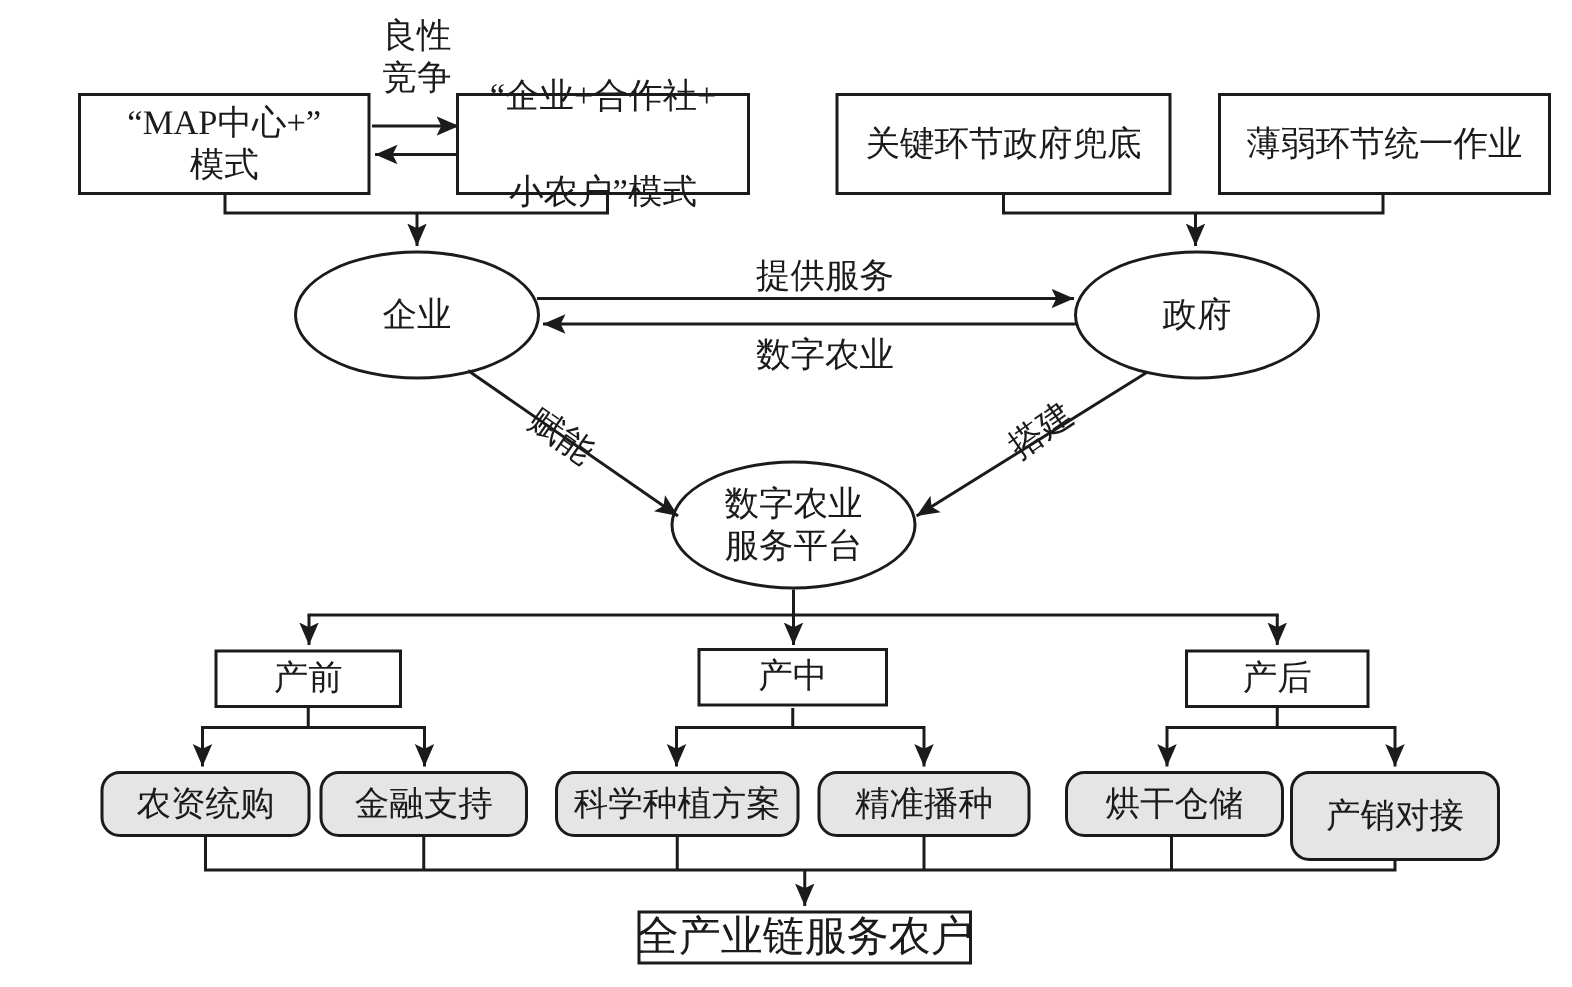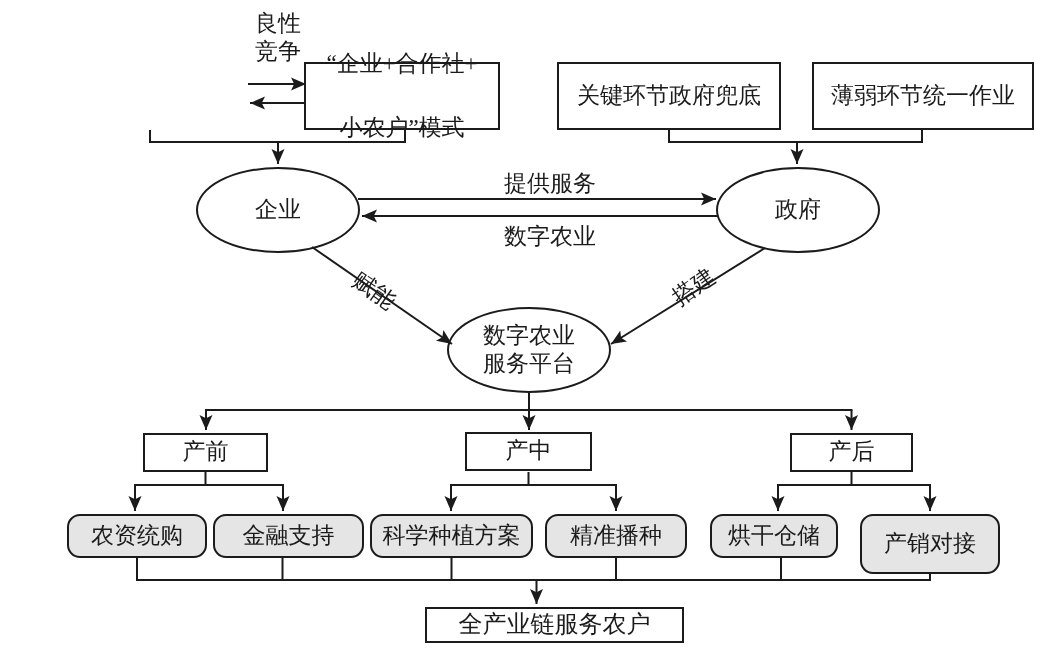--- a/index.html
+++ b/index.html
@@ -71,20 +71,24 @@
 
       <path d="M851.5,472 V486 M777,485 H931"></path>
       <path d="M778,486 V511" marker-end="url(#ah)"></path>
       <path d="M930,486 V511" marker-end="url(#ah)"></path>
 
       <path d="M137,558 V581 M282.5,558 V581 M451.5,558 V581 M616,558 V581 M781,558 V581 M930,558 V581 M137,580 H930"></path>
       <path d="M536.5,580 V604" marker-end="url(#ah)"></path>
     </g>
   </svg>
 
+  <div class="node rect" style="left:52px;top:62px;width:195px;height:68px;">
+    <span>“MAP中心+”</span>
+    <span>模式</span>
+  </div>
   <div class="node rect" style="left:304px;top:62px;width:196px;height:68px;gap:36px;">
     <span>“企业+合作社+</span>
     <span>小农户”模式</span>
   </div>
 
   <div class="node rect" style="left:557px;top:62px;width:224px;height:68px;">
     <span>关键环节政府兜底</span>
   </div>
   <div class="node rect" style="left:812px;top:62px;width:222px;height:68px;">
     <span>薄弱环节统一作业</span>
@@ -116,33 +120,33 @@
   <div class="node rect" style="left:465px;top:432px;width:127px;height:39px;">
     <span>产中</span>
   </div>
   <div class="node rect" style="left:790px;top:433px;width:123px;height:39px;">
     <span>产后</span>
   </div>
 
   <div class="node rounded" style="left:67px;top:514px;width:140px;height:44px;">
     <span>农资统购</span>
   </div>
-  <div class="node rounded" style="left:213px;top:514px;width:151px;height:44px;">
+  <div class="node rounded" style="left:213px;top:514px;width:139px;height:44px;">
     <span>金融支持</span>
   </div>
   <div class="node rounded" style="left:370px;top:514px;width:163px;height:44px;text-align:center;">
     <span>科学种植方案</span>
   </div>
   <div class="node rounded" style="left:545px;top:514px;width:142px;height:44px;">
     <span>精准播种</span>
   </div>
-  <div class="node rounded" style="left:710px;top:514px;width:128px;height:44px;">
+  <div class="node rounded" style="left:710px;top:514px;width:146px;height:44px;">
     <span>烘干仓储</span>
   </div>
   <div class="node rounded" style="left:860px;top:514px;width:140px;height:60px;">
     <span>产销对接</span>
   </div>
 
-  <div class="node rect" style="left:425px;top:607px;width:259px;height:36px;font-size:24px;">
+  <div class="node rect" style="left:425px;top:607px;width:223px;height:36px;font-size:28px;">
     <span>全产业链服务农户</span>
   </div>
 
 </div>
 
 </body></html>

